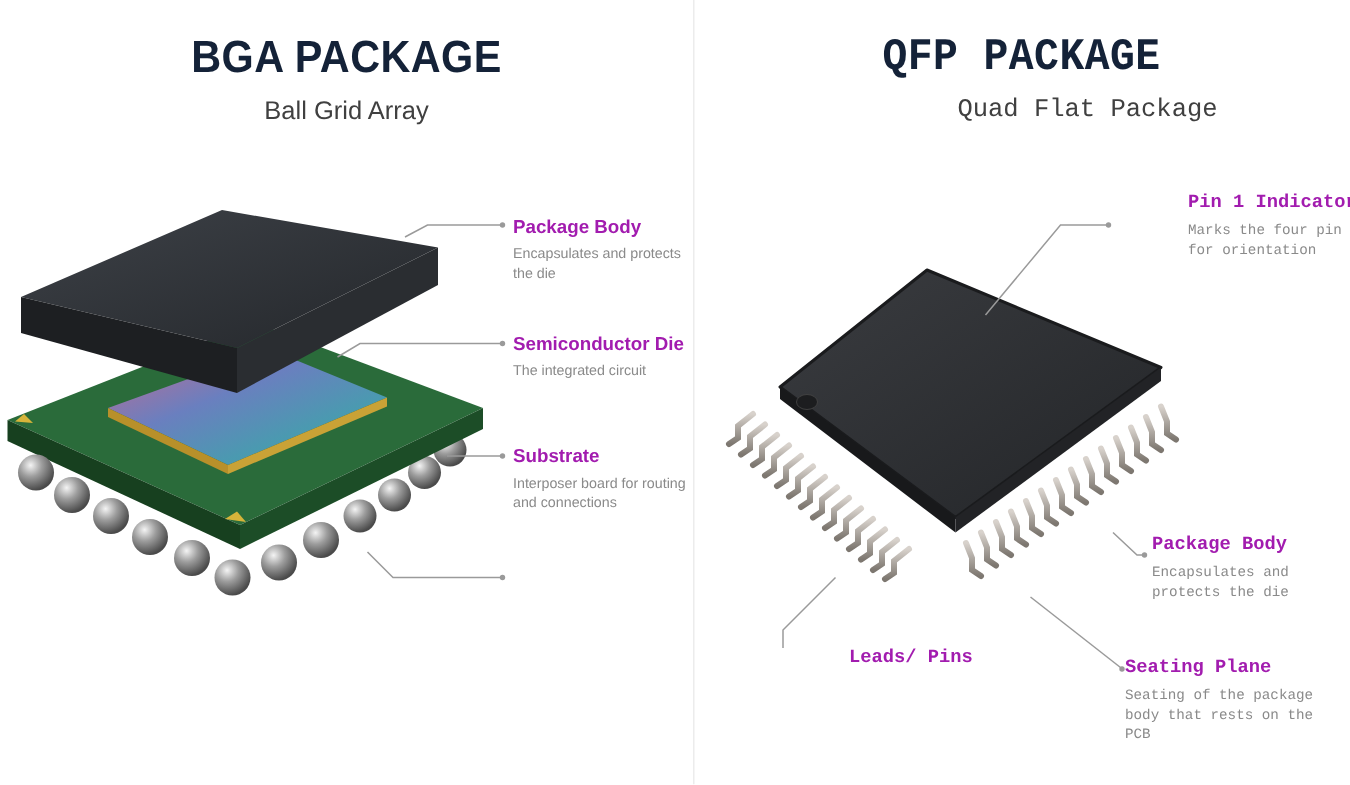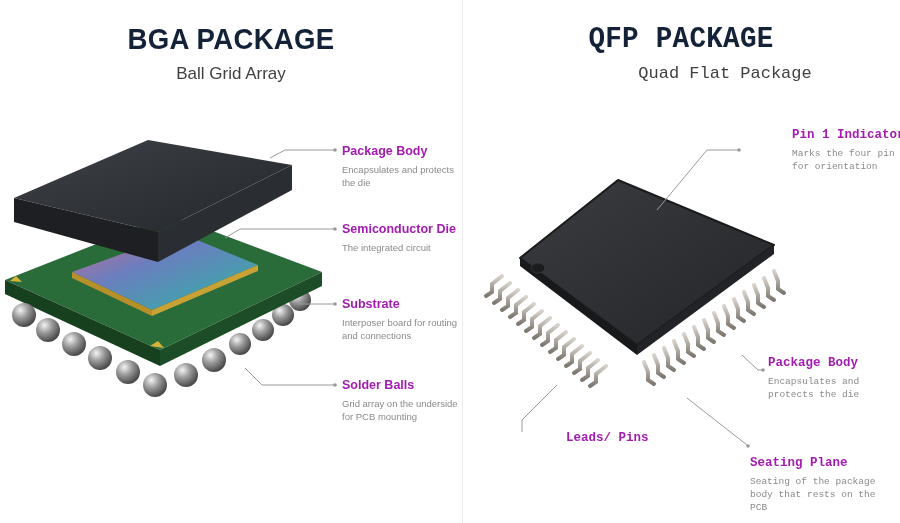--- a/index.html
+++ b/index.html
@@ -107,24 +107,20 @@
     <div class="d">Encapsulates and protects the die</div>
   </div>
   <div class="label" style="left:342px;top:222px;width:118px;">
     <div class="h">Semiconductor Die</div>
     <div class="d">The integrated circuit</div>
   </div>
   <div class="label" style="left:342px;top:297px;width:118px;">
     <div class="h">Substrate</div>
     <div class="d">Interposer board for routing and connections</div>
   </div>
-  <div class="label" style="left:342px;top:378px;width:118px;">
-    <div class="h">Solder Balls</div>
-    <div class="d">Grid array on the underside for PCB mounting</div>
-  </div>
 </div>
 
 <div class="panel right">
   <div class="title" style="left:0;width:438px;top:22px;">QFP PACKAGE</div>
   <div class="subtitle" style="left:0;width:526px;top:64px;">Quad Flat Package</div>
 
   <svg class="art" width="438" height="523" viewBox="0 0 438 523">
     <defs>
       <linearGradient id="qfpTop" x1="0" y1="0" x2="1" y2="1">
         <stop offset="0%" stop-color="#3a3c40"></stop>
@@ -194,17 +190,17 @@
     <div class="h">Pin 1 Indicator</div>
     <div class="d" style="width:110px;">Marks the four pin for orientation</div>
   </div>
   <div class="label" style="left:306px;top:356px;width:130px;">
     <div class="h">Package Body</div>
     <div class="d">Encapsulates and protects the die</div>
   </div>
   <div class="label" style="left:78px;top:431px;width:135px;margin-left:26px;">
     <div class="h">Leads/ Pins</div>
   </div>
-  <div class="label" style="left:288px;top:456px;width:130px;">
+  <div class="label" style="left:288px;top:438px;width:130px;">
     <div class="h">Seating Plane</div>
     <div class="d">Seating of the package body that rests on the PCB</div>
   </div>
 </div>
 
 </body></html>

